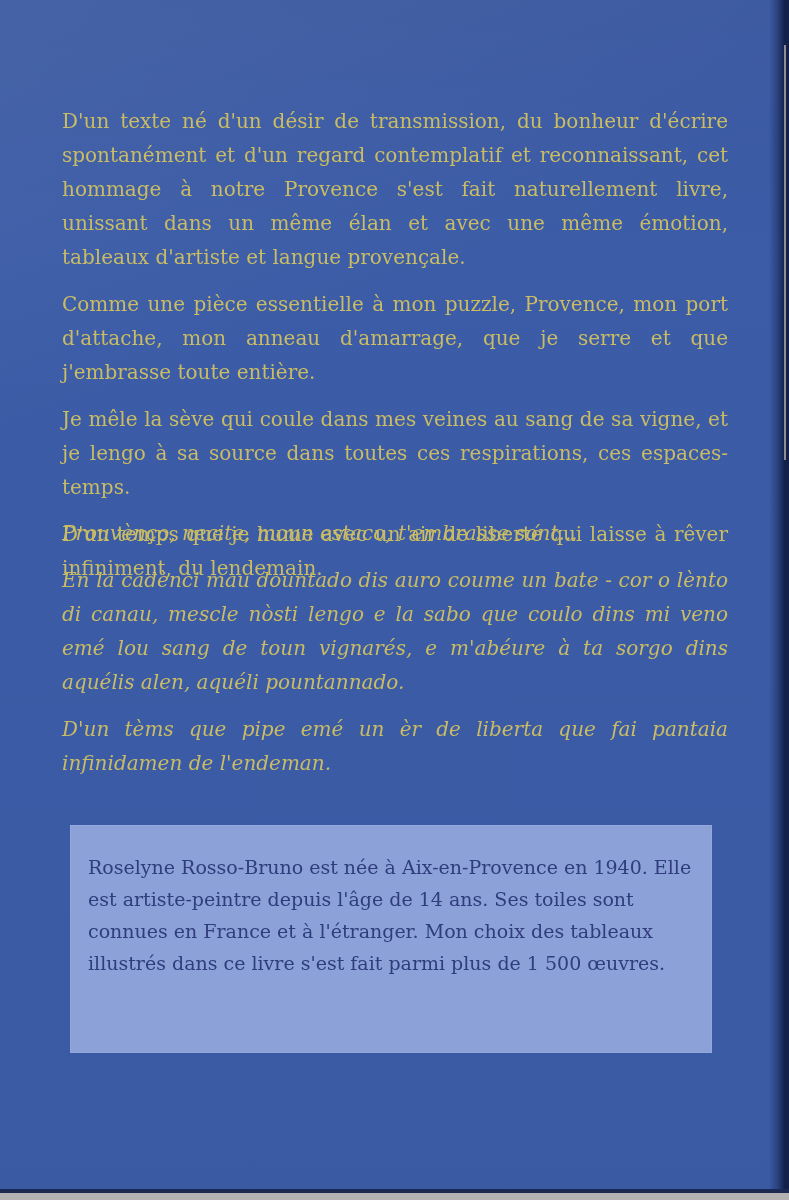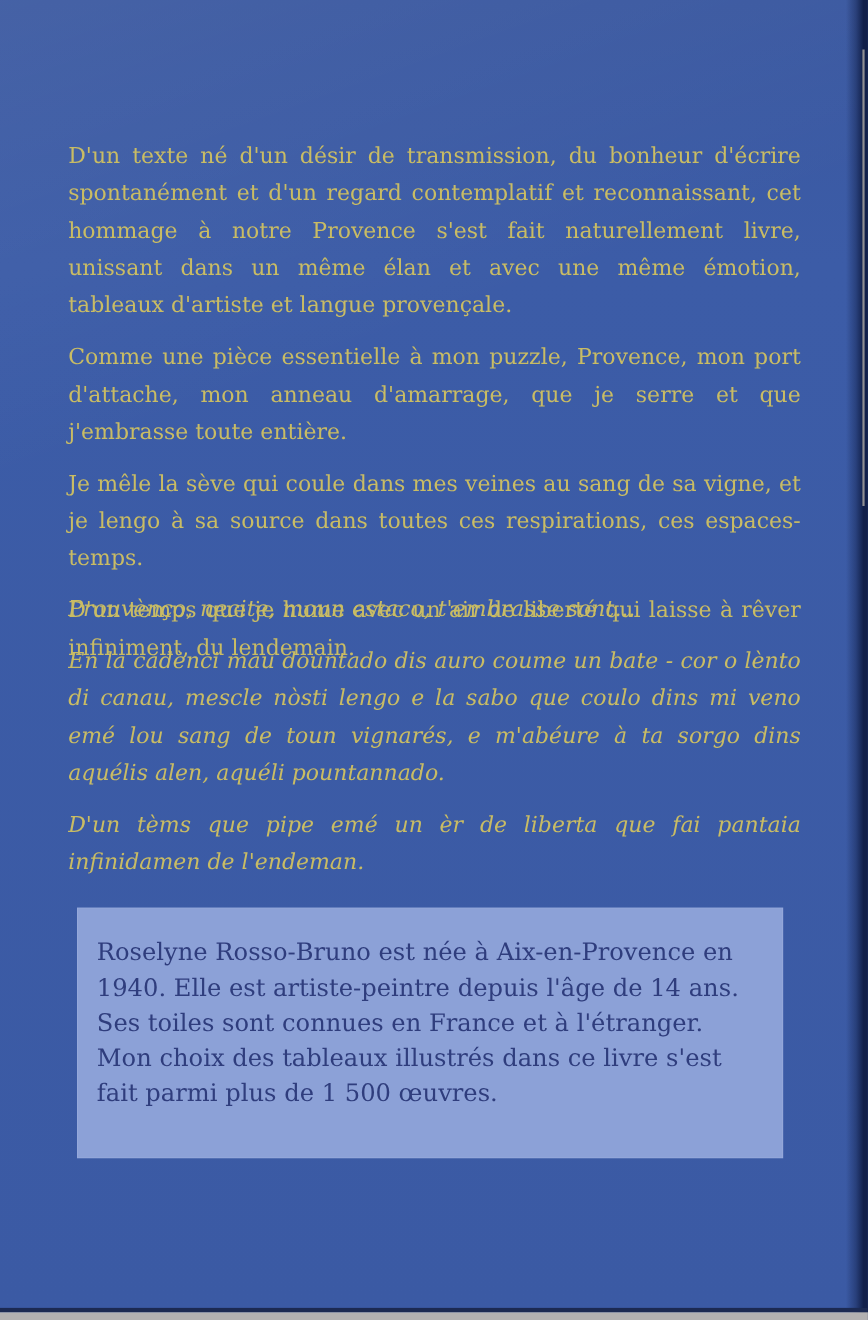--- a/index.html
+++ b/index.html
@@ -26,41 +26,40 @@
     font-family: "DejaVu Serif", "Liberation Serif", serif;
   }
 
   .text-block {
     position: absolute;
     left: 62px;
     right: 61px;
     color: var(--text-yellow);
     font-size: 20px;
     line-height: 34px;
-    margin-top: 20px;
   }
   .text-block p {
     text-align: justify;
     margin-bottom: 13px;
   }
   .block-french { top: 104px; }
   .block-provencal { top: 516px; }
   .provencal { font-style: italic; }
 
   .bio-box {
     position: absolute;
     left: 70px;
     top: 825px;
     width: 642px;
     height: 228px;
     background: var(--box-background);
     box-shadow: inset 0 0 0 1px rgba(255,255,255,0.08);
     color: var(--box-text);
     padding: 26px 20px 0 18px;
-    font-size: 22px;
+    font-size: 19px;
     line-height: 32px;
   }
   .bio-box p { margin-bottom: 17px; }
 
   .edge-right {
     position: absolute;
     top: 0; right: 0;
     width: 20px; height: 100%;
     background: linear-gradient(to right,
       rgba(18,32,74,0) 0%,

